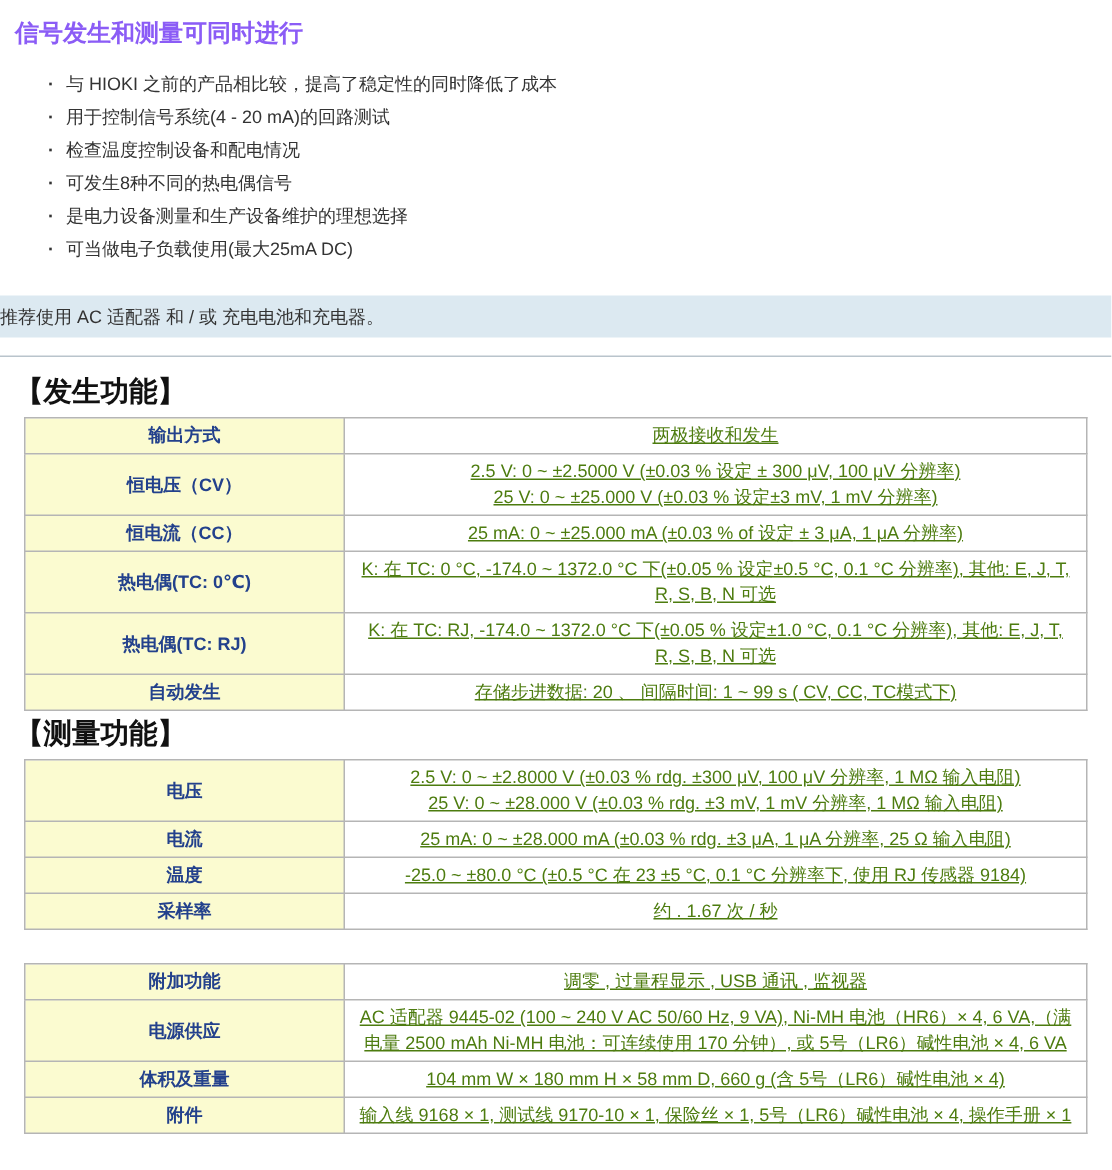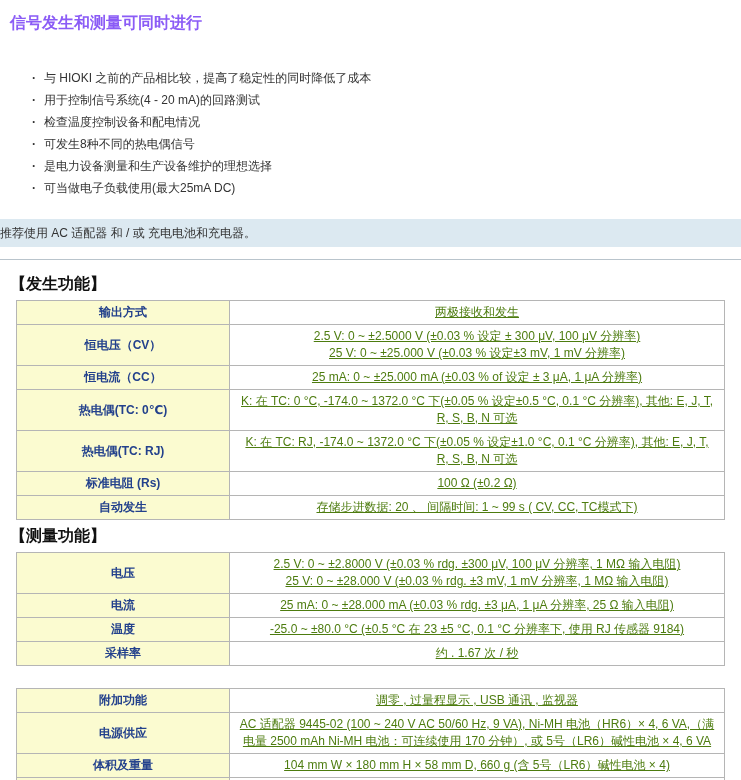--- a/index.html
+++ b/index.html
@@ -16,21 +16,21 @@
   .page-title{
     margin:0;
     padding:13px 10px 0 10px;
     font-size:16px;
     font-weight:bold;
     color:#8b5cf6;
     line-height:20px;
   }
 
   ul.feature-list{
-    margin:34px 0 0 0;
+    margin:12px 0 0 0;
     padding:0 0 0 32px;
     list-style:none;
   }
   ul.feature-list li{
     font-size:12px;
     line-height:22px;
     color:#333;
     position:relative;
     padding-left:12px;
   }
@@ -54,24 +54,25 @@
 
   .divider{
     border:none;
     border-top:1px solid #b9c4cc;
     margin:12px 0 0 0;
   }
 
   .section-heading{
     margin:14px 0 6px 0;
     padding:0 10px;
-    font-size:16px;
+    font-size:19px;
     font-weight:bold;
     color:#111;
     line-height:20px;
+    font-family:Liberation Mono, monospace;
   }
   .section-heading.tight{margin-top:6px;}
 
   table.spec-table{
     border-collapse:collapse;
     margin:0 16px;
     width:709px;
     table-layout:fixed;
   }
   table.spec-table th,
@@ -136,24 +137,20 @@
       </tr>
       <tr>
         <th>热电偶(TC: 0℃)</th>
         <td>K: 在 TC: 0 °C, -174.0 ~ 1372.0 °C 下(±0.05 % 设定±0.5 °C, 0.1 °C 分辨率), 其他: E, J, T, R, S, B, N 可选</td>
       </tr>
       <tr>
         <th>热电偶(TC: RJ)</th>
         <td>K: 在 TC: RJ, -174.0 ~ 1372.0 °C 下(±0.05 % 设定±1.0 °C, 0.1 °C 分辨率), 其他: E, J, T, R, S, B, N 可选</td>
       </tr>
       <tr>
-        <th>标准电阻 (Rs)</th>
-        <td>100 Ω (±0.2 Ω)</td>
-      </tr>
-      <tr>
         <th>自动发生</th>
         <td>存储步进数据: 20 、 间隔时间: 1 ~ 99 s ( CV, CC, TC模式下)</td>
       </tr>
     </tbody>
   </table>
 
   <h2 class="section-heading tight">【测量功能】</h2>
 
   <table class="spec-table">
     <tbody>

